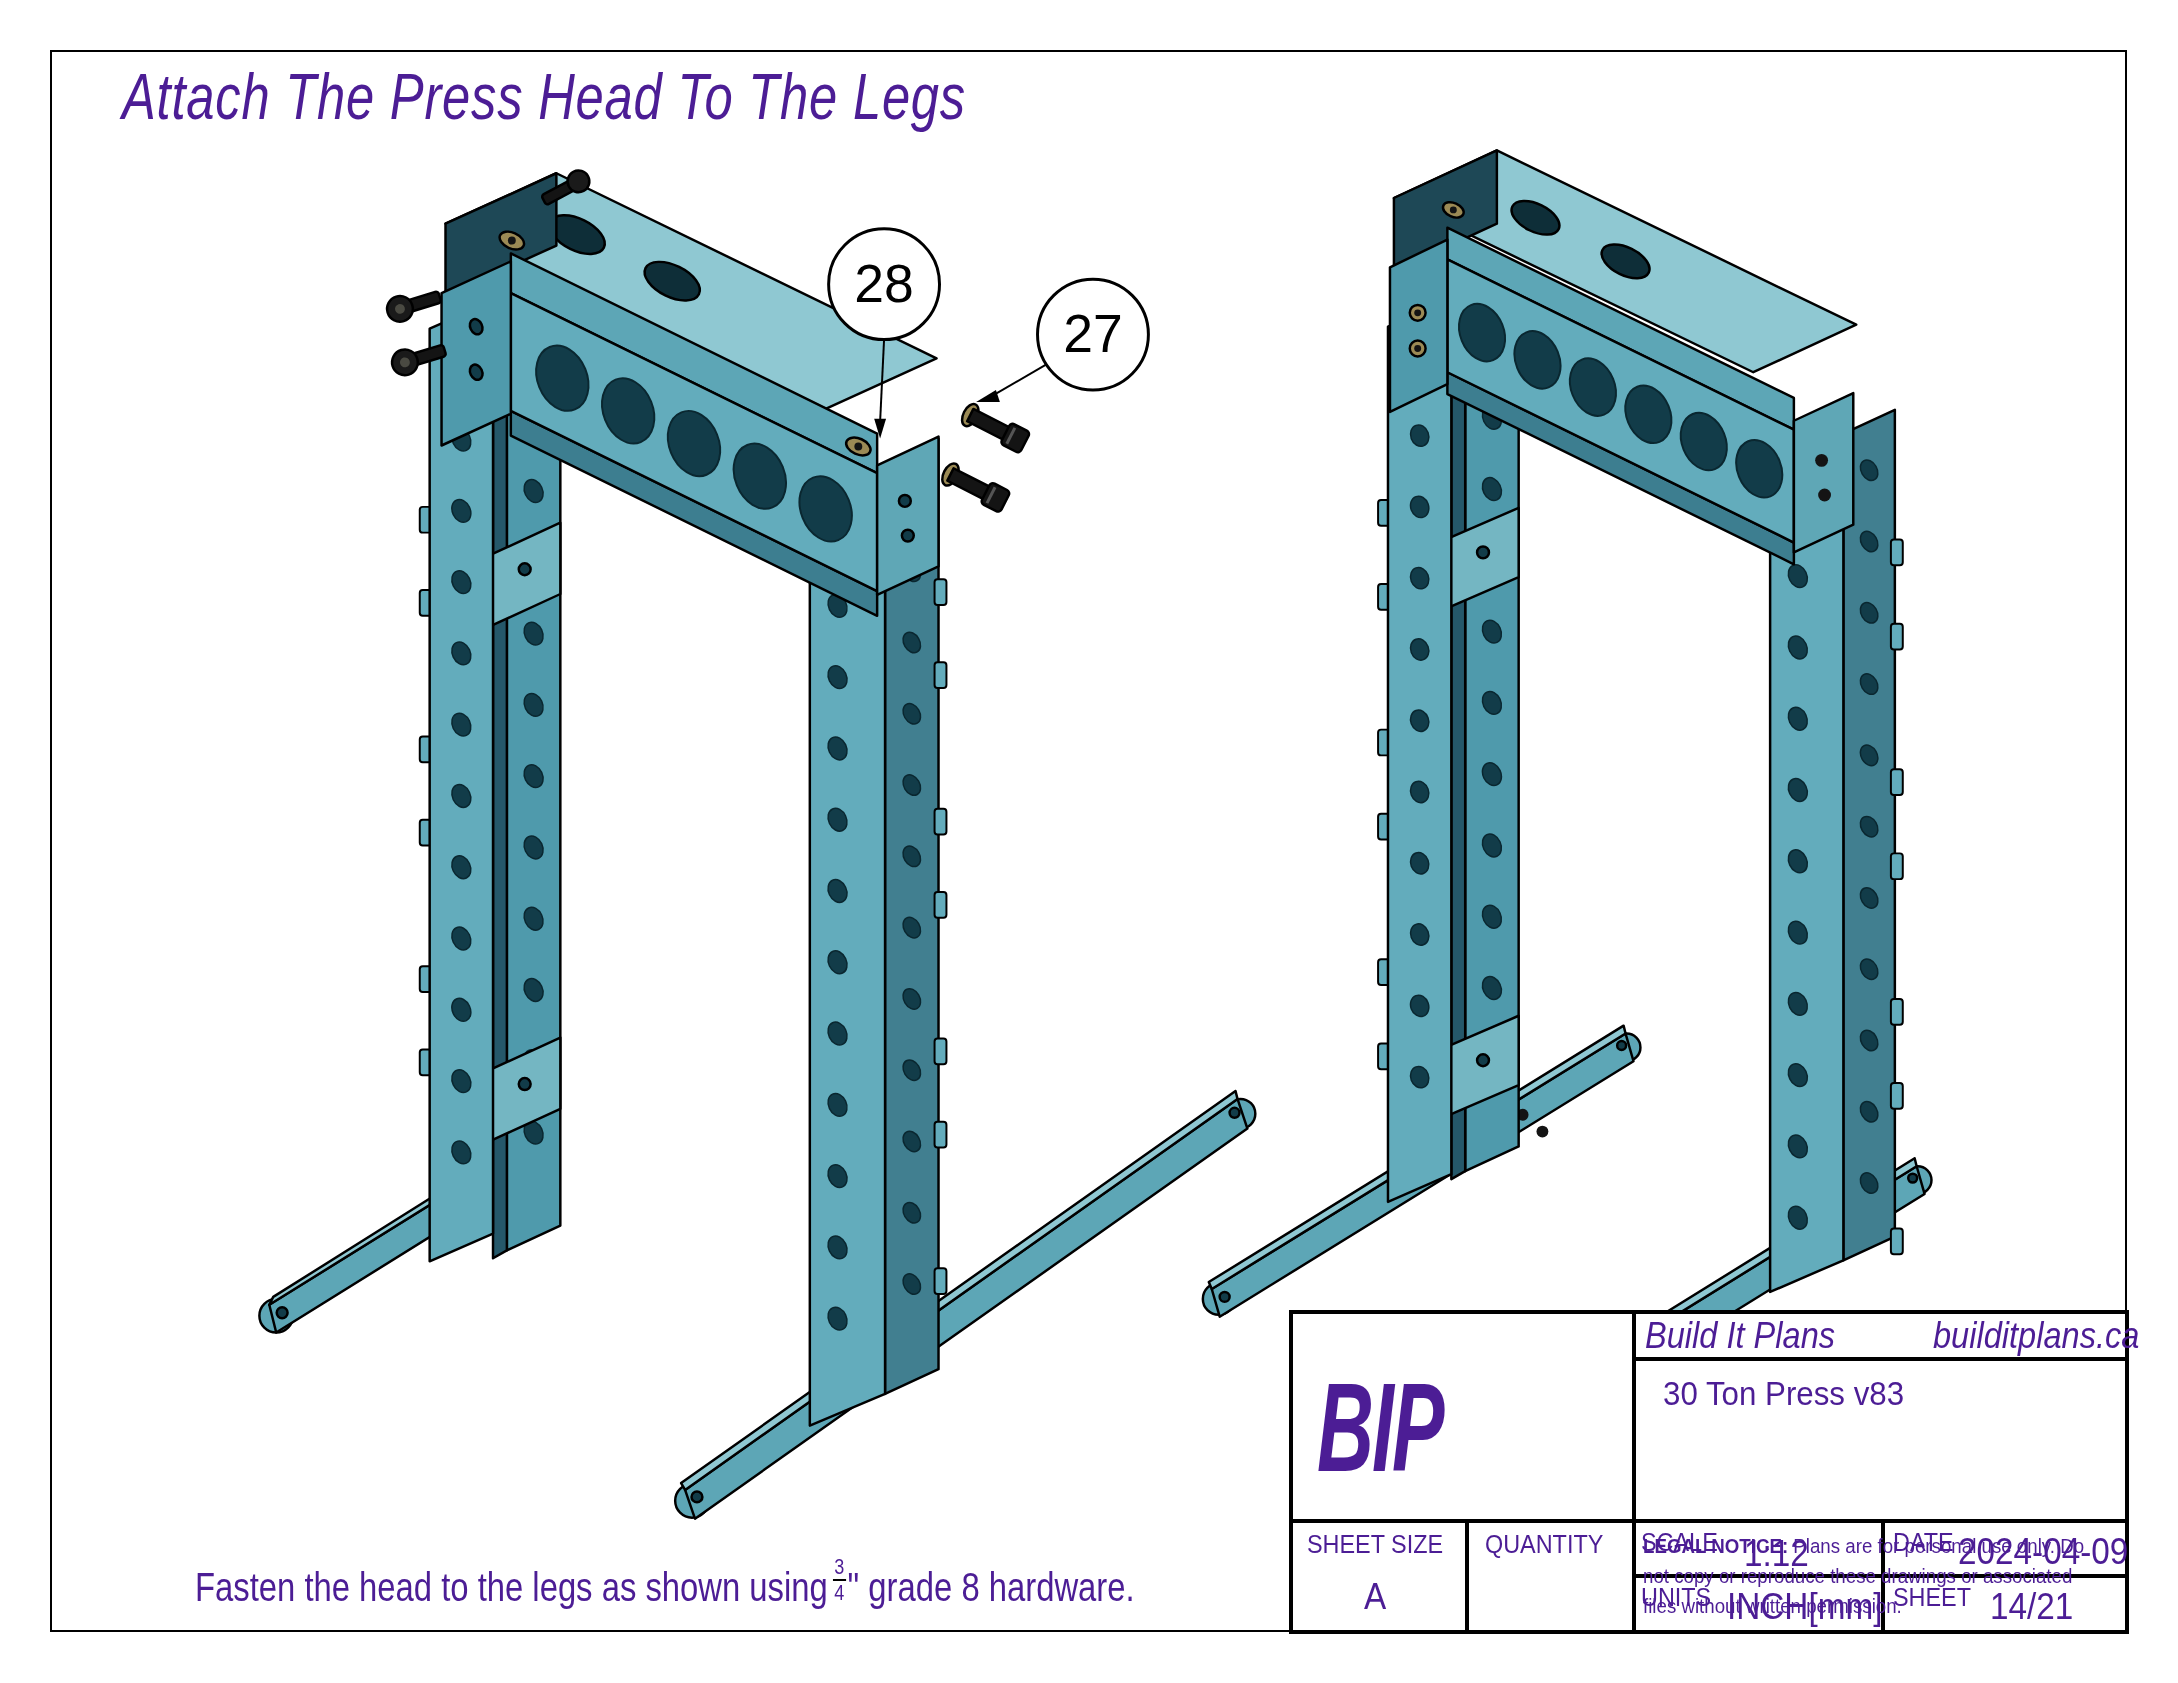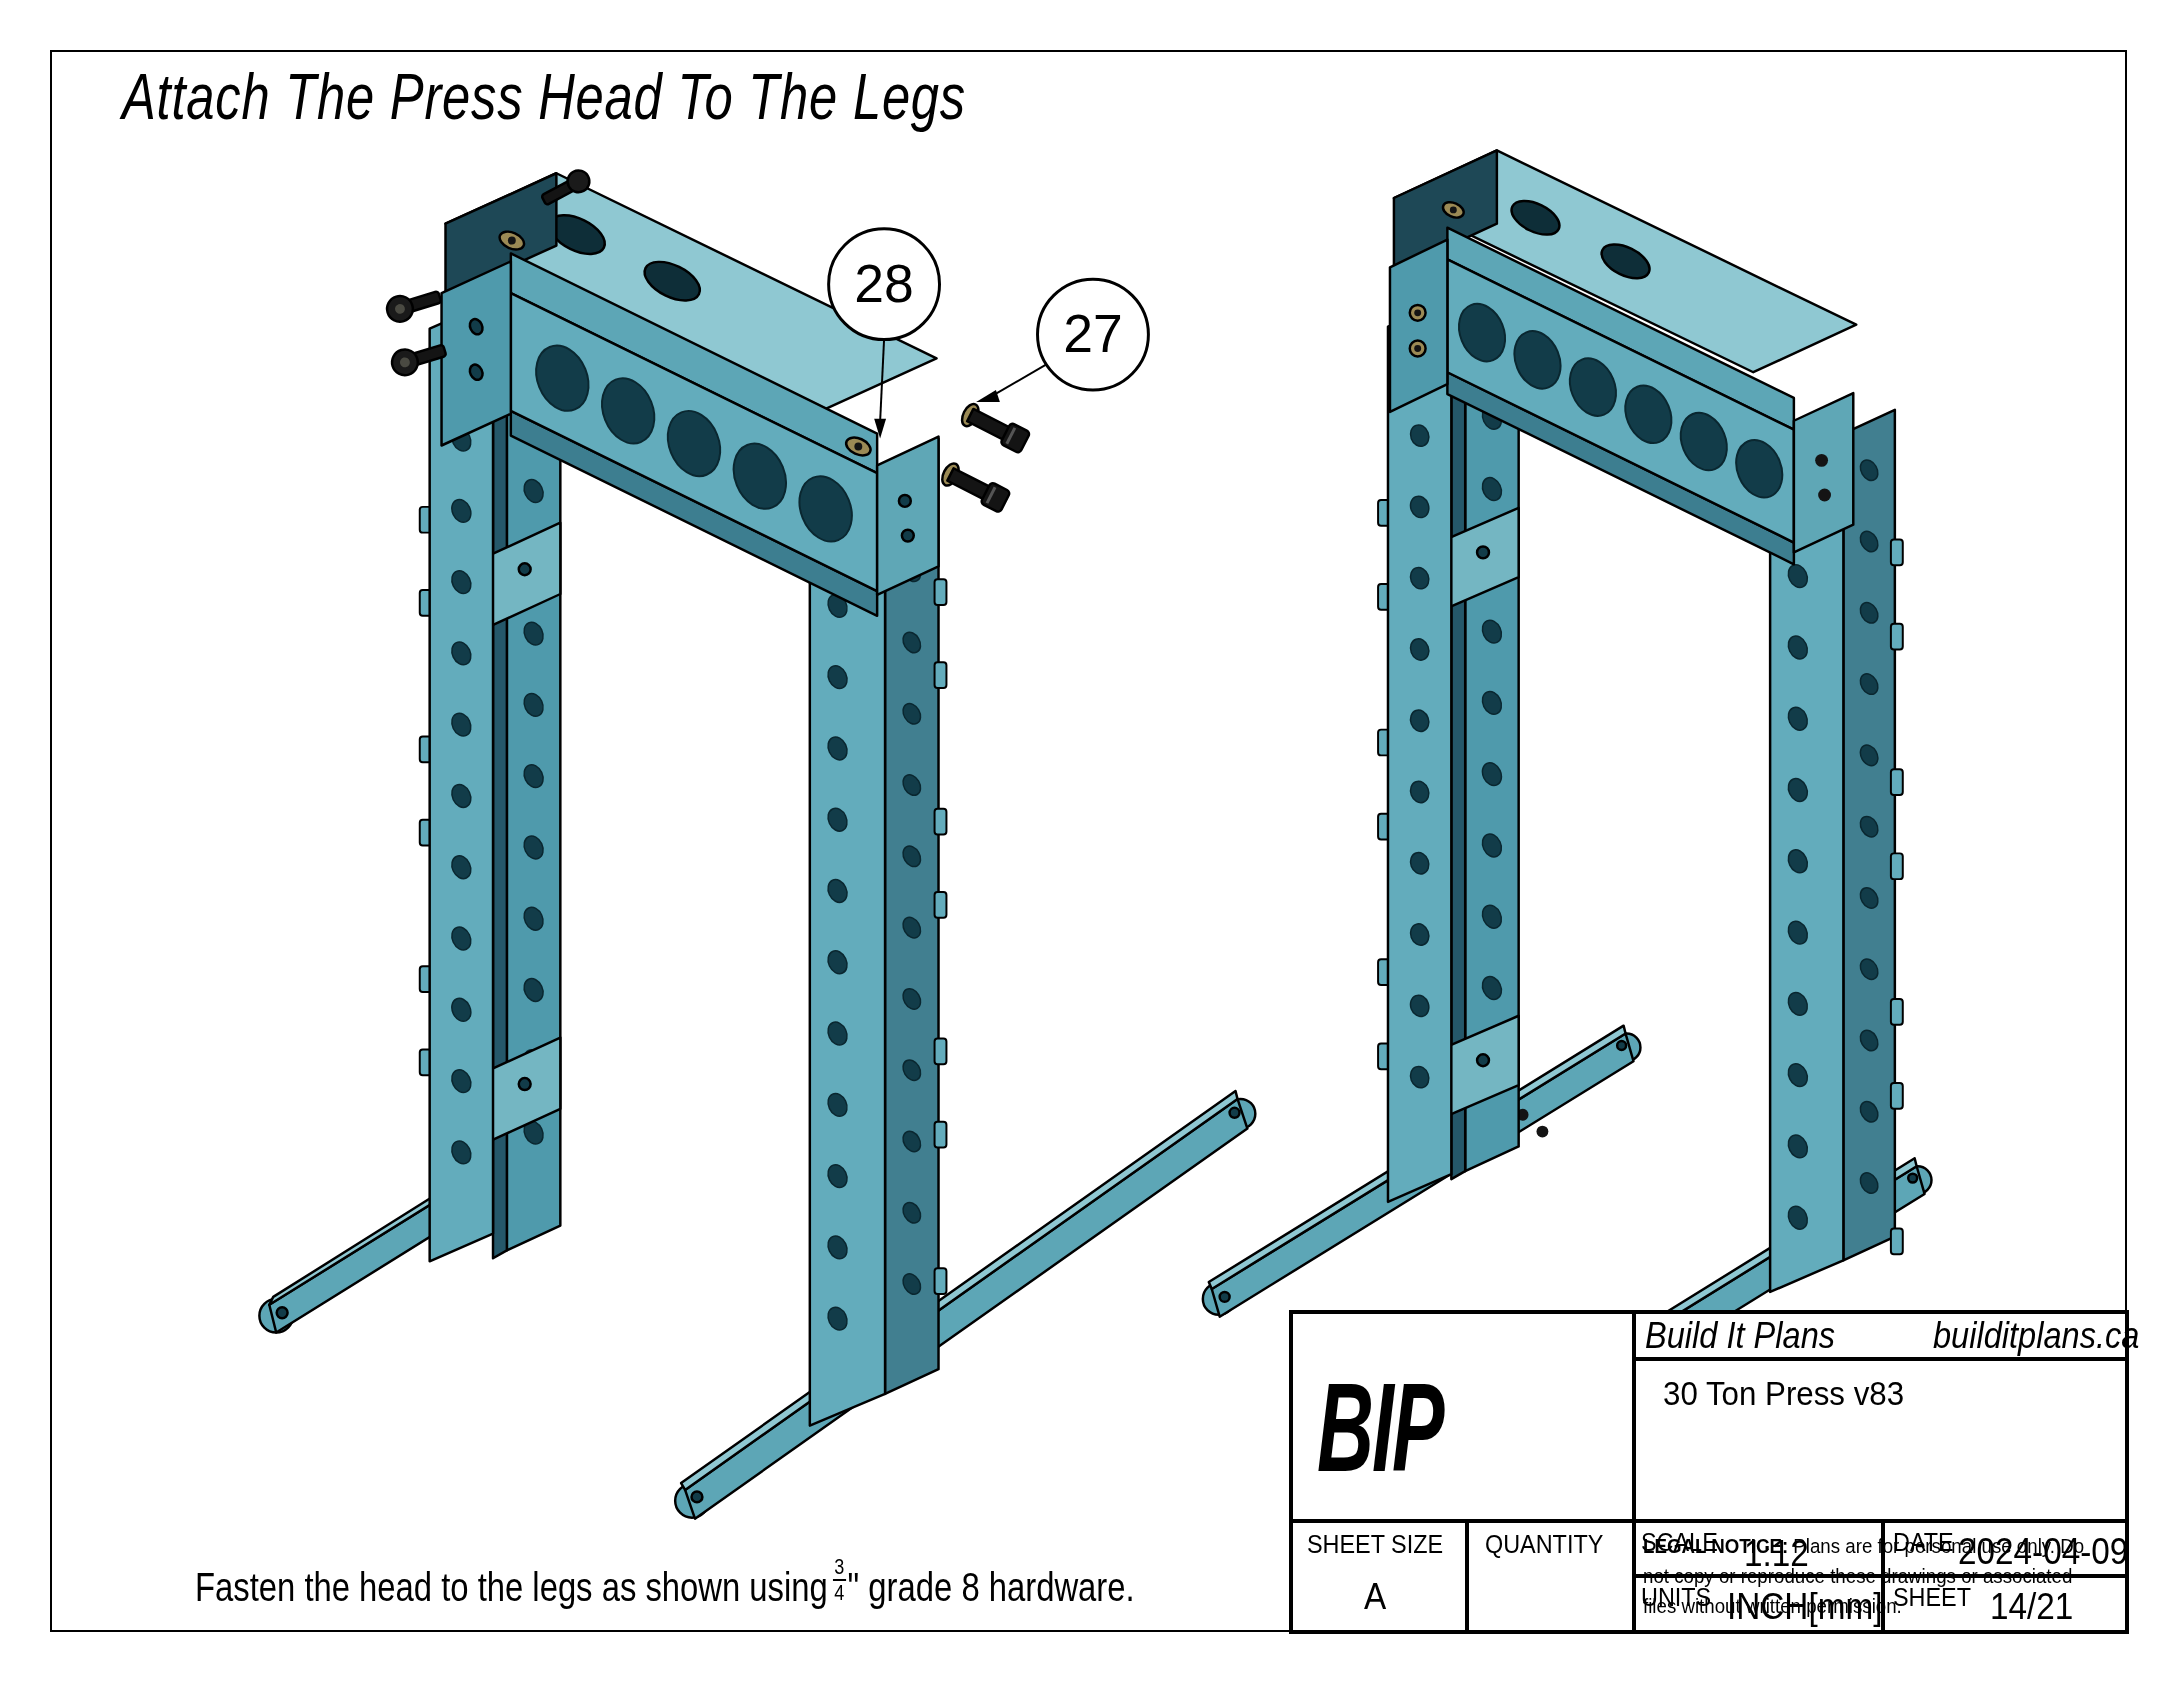--- a/index.html
+++ b/index.html
@@ -1,17 +1,17 @@
 <!DOCTYPE html>
 <html><head>
 <meta charset="utf-8">
 <style>
   html,body{margin:0;padding:0;background:#ffffff;}
   .page{position:relative;width:2178px;height:1683px;background:#fff;overflow:hidden;
-        font-family:"Liberation Sans", sans-serif;color:#000000;text-decoration:underline;}
+        font-family:"Liberation Sans", sans-serif;color:#4c1d95;text-decoration:underline;}
   .border-frame{position:absolute;left:50px;top:50px;width:2077px;height:1582px;
         border:2.5px solid #000;box-sizing:border-box;}
   .drawing-title{position:absolute;left:122px;top:59px;font-size:65px;font-style:italic;
         white-space:nowrap;transform:scaleX(0.78);transform-origin:left top;letter-spacing:1px;}
   svg.scene{position:absolute;left:0;top:0;}
 
   
   .note{position:absolute;left:195px;top:1556px;font-size:40px;white-space:nowrap;
         transform:scaleX(0.82);transform-origin:left top;display:flex;align-items:center;}
   .frac{display:inline-flex;flex-direction:column;align-items:center;font-size:22px;

